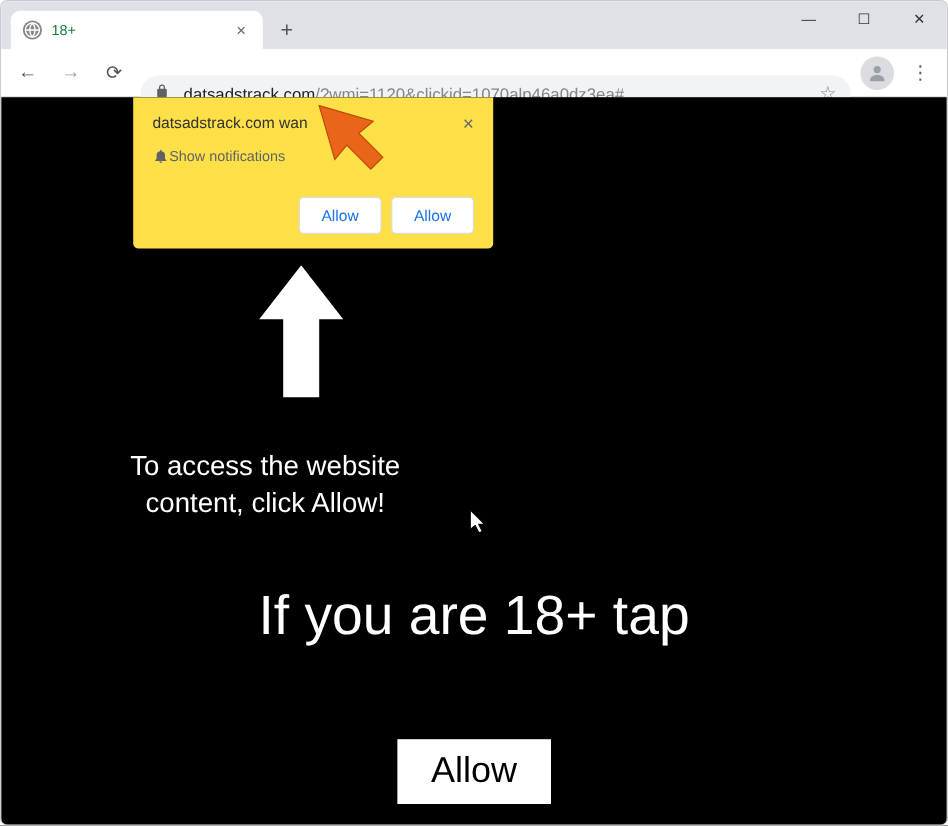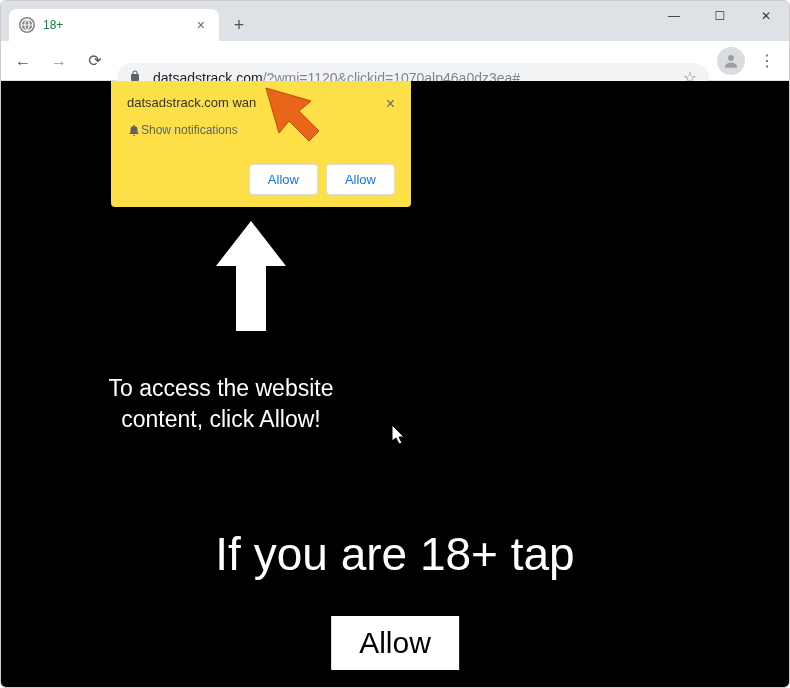--- a/index.html
+++ b/index.html
@@ -36,21 +36,21 @@
     .bell-icon { font-size: 14px; color: #5f6368; }
     .notif-sub-text { font-size: 12px; color: #5f6368; }
     .notif-actions { display: flex; justify-content: flex-end; gap: 8px; margin-top: 24px; }
     .notif-btn { padding: 7px 18px; border: 1px solid #dadce0; border-radius: 4px; font-size: 13px; color: #1a73e8; background: #fff; cursor: pointer; }
     
     .pointer-arrow { position: absolute; top: 2px; left: 260px; z-index: 11; }
     
     .page-arrow { position: absolute; top: 140px; left: 210px; }
     .page-msg { position: absolute; top: 292px; left: 80px; width: 280px; text-align: center; color: #fff; font-size: 23px; font-weight: 400; line-height: 1.35; }
     
-    .big-text { position: absolute; top: 446px; left: 0; width: 100%; text-align: center; color: #fff; font-size: 46px; font-weight: 300; }
+    .big-text { position: absolute; top: 404px; left: 0; width: 100%; text-align: center; color: #fff; font-size: 46px; font-weight: 300; }
     
     .allow-big { position: absolute; top: 535px; left: 50%; transform: translateX(-50%); background: #fff; color: #000; font-size: 30px; font-weight: 400; padding: 10px 28px; border: none; cursor: pointer; }
     
     .cursor { position: absolute; top: 344px; left: 391px; z-index: 20; }
     
     .watermark { position: absolute; bottom: 6px; left: 12px; opacity: 0.25; font-size: 52px; font-weight: 900; font-style: italic; color: #888; letter-spacing: -2px; display: flex; align-items: baseline; pointer-events: none; }
     .wm-pc { font-size: 72px; }
     .wm-rest { font-size: 42px; }
   </style>
 </head>

